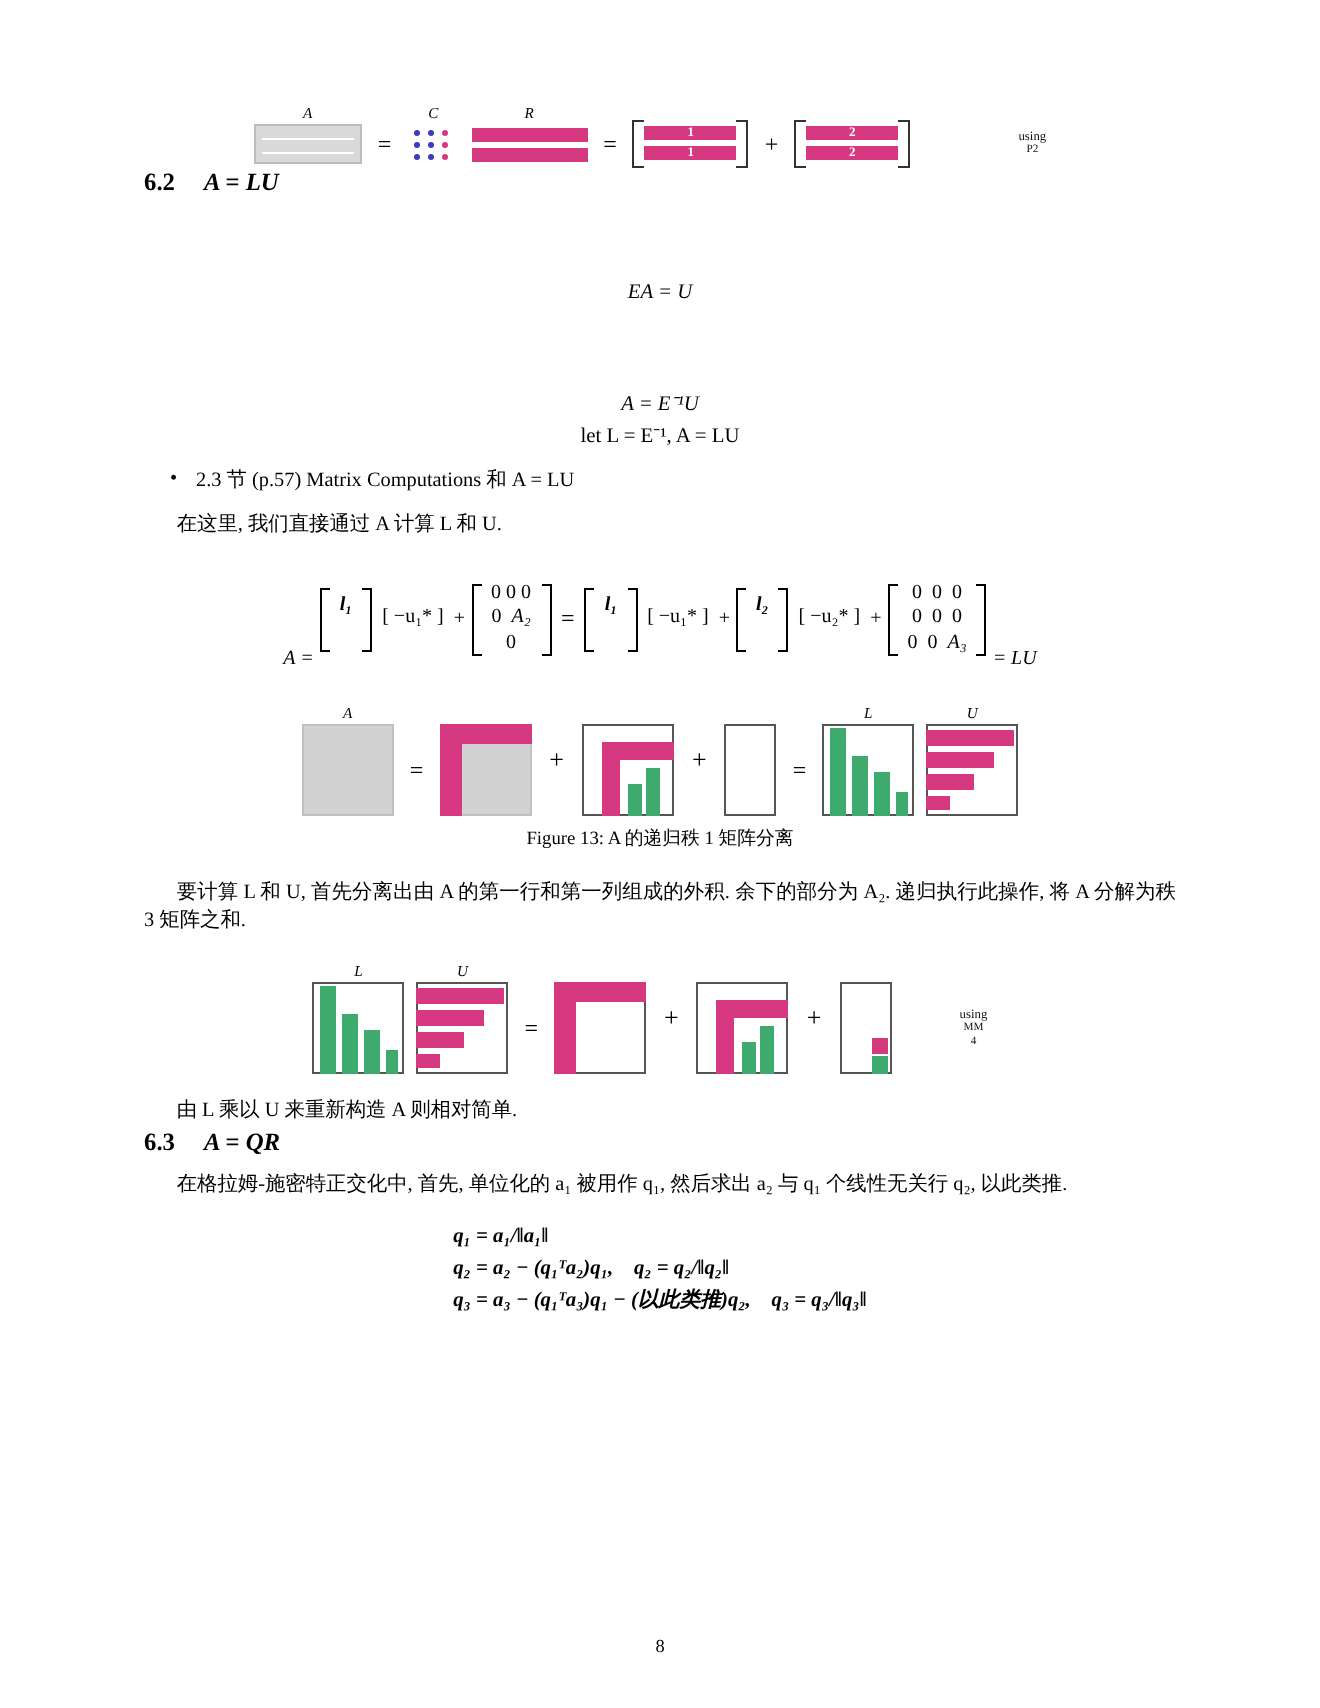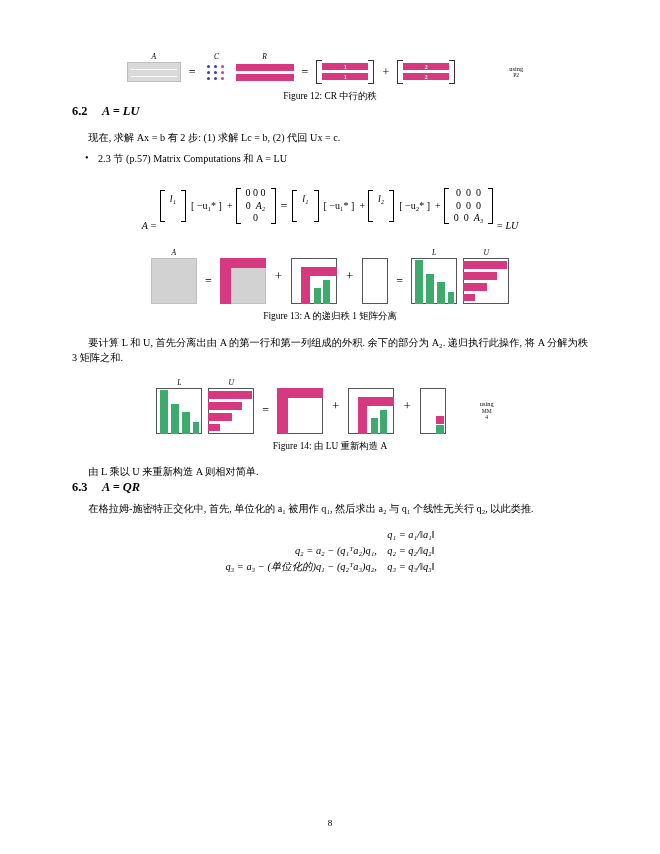--- a/index.html
+++ b/index.html
@@ -41,21 +41,21 @@
   .gap-l { margin-top: 16px; }
 
   h2.section {
     font-size: 12.4px;
     font-weight: bold;
     margin: 0;
     font-family: "Liberation Serif", serif;
   }
   h2.section .num { display: inline-block; width: 30px; }
   .mi { font-style: italic; margin-top: 40px; }
-  .bmi { font-style: italic; font-weight: normal; }
+  .bmi { font-style: italic; font-weight: bold; }
 
   .figcaption {
     font-size: 9.4px;
     text-align: center;
     margin: 6px 0 0 0;
   }
 
   .displaymath {
     text-align: center;
     font-size: 10.4px;
@@ -339,36 +339,40 @@
 
         <div class="blk" style="margin-left:38px;">
           <div class="lbl"></div>
           <div class="using-note">
             <div>using</div>
             <div class="l2">P2</div>
           </div>
         </div>
 
       </div>
-      <p class="figcaption">Figure 12: CR 中行的秩</p>
     </div>
 
 
     <h2 class="section gap-l">
       <span class="num">6.2</span><span class="mi">A = LU</span>
     </h2>
 
 
-
-    <p class="indent gap-m">现在, 求解 Ax = b 有 2 步: (1) 求解 Lc = b, (2) 代回 Ux = c.</p>
+    <div class="displaymath">
+      <span class="eqline mi">EA = U</span>
+      <span class="eqline mi">A = E⁻¹U</span>
+      <span class="eqline">let L = E⁻¹,    A = LU</span>
+    </div>
+
 
     <ul class="bullets">
       <li>2.3 节 (p.57) Matrix Computations 和 A = LU</li>
     </ul>
 
+    <p class="indent gap-s">在这里, 我们直接通过 A 计算 L 和 U.</p>
 
     <div class="displaymath" style="margin-top:11px;">
       <span class="matrixwrap">
         <span class="mi">A =</span>
         <span class="mbr" style="height:30px;"></span>
         <span class="mcell"><span class="bmi">l₁</span><br><span style="visibility:hidden">.</span></span>
         <span class="mbr r" style="height:30px;"></span>
         <span class="mcell">[ −u₁* ]</span>
         <span>+</span>
         <span class="mbr" style="height:34px;"></span>
@@ -545,41 +549,40 @@
         <div class="blk" style="margin-left:18px;">
           <div class="lbl"></div>
           <div class="using-note">
             <div>using</div>
             <div class="l2">MM</div>
             <div class="l2">4</div>
           </div>
         </div>
 
       </div>
-      <p class="figcaption">Figure 14: 由 LU 重新构造 A</p>
     </div>
 
     <p class="indent gap-m">由 L 乘以 U 来重新构造 A 则相对简单.</p>
 
     <h2 class="section gap-l">
       <span class="num">6.3</span><span class="mi">A = QR</span>
     </h2>
 
 
 
     <p class="indent gap-s">在格拉姆-施密特正交化中, 首先, 单位化的 a₁ 被用作 q₁, 然后求出 a₂ 与 q₁ 个线性无关行 q₂, 以此类推.</p>
 
     <div class="displaymath" style="margin-top:10px;text-align:center;">
-      <div style="display:inline-block;text-align:right;">
+      <div style="display:inline-block;text-align:left;">
         <div class="eqline bmi">q₁ = a₁/‖a₁‖</div>
         <div class="eqline">
           <span class="bmi">q₂ = a₂ − (q₁ᵀa₂)q₁,</span>&nbsp;&nbsp;&nbsp;&nbsp;<span class="bmi">q₂ = q₂/‖q₂‖</span>
         </div>
         <div class="eqline">
-          <span class="bmi">q₃ = a₃ − (单位化的)q₁ − (q₂ᵀa₃)q₂,</span>&nbsp;&nbsp;&nbsp;&nbsp;<span class="bmi">q₃ = q₃/‖q₃‖</span>
+          <span class="bmi">q₃ = a₃ − (q₁ᵀa₃)q₁ − (以此类推)q₂,</span>&nbsp;&nbsp;&nbsp;&nbsp;<span class="bmi">q₃ = q₃/‖q₃‖</span>
         </div>
       </div>
     </div>
 
   </div>
 
   <div class="footer">8</div>
 </div>
 
 </body></html>

